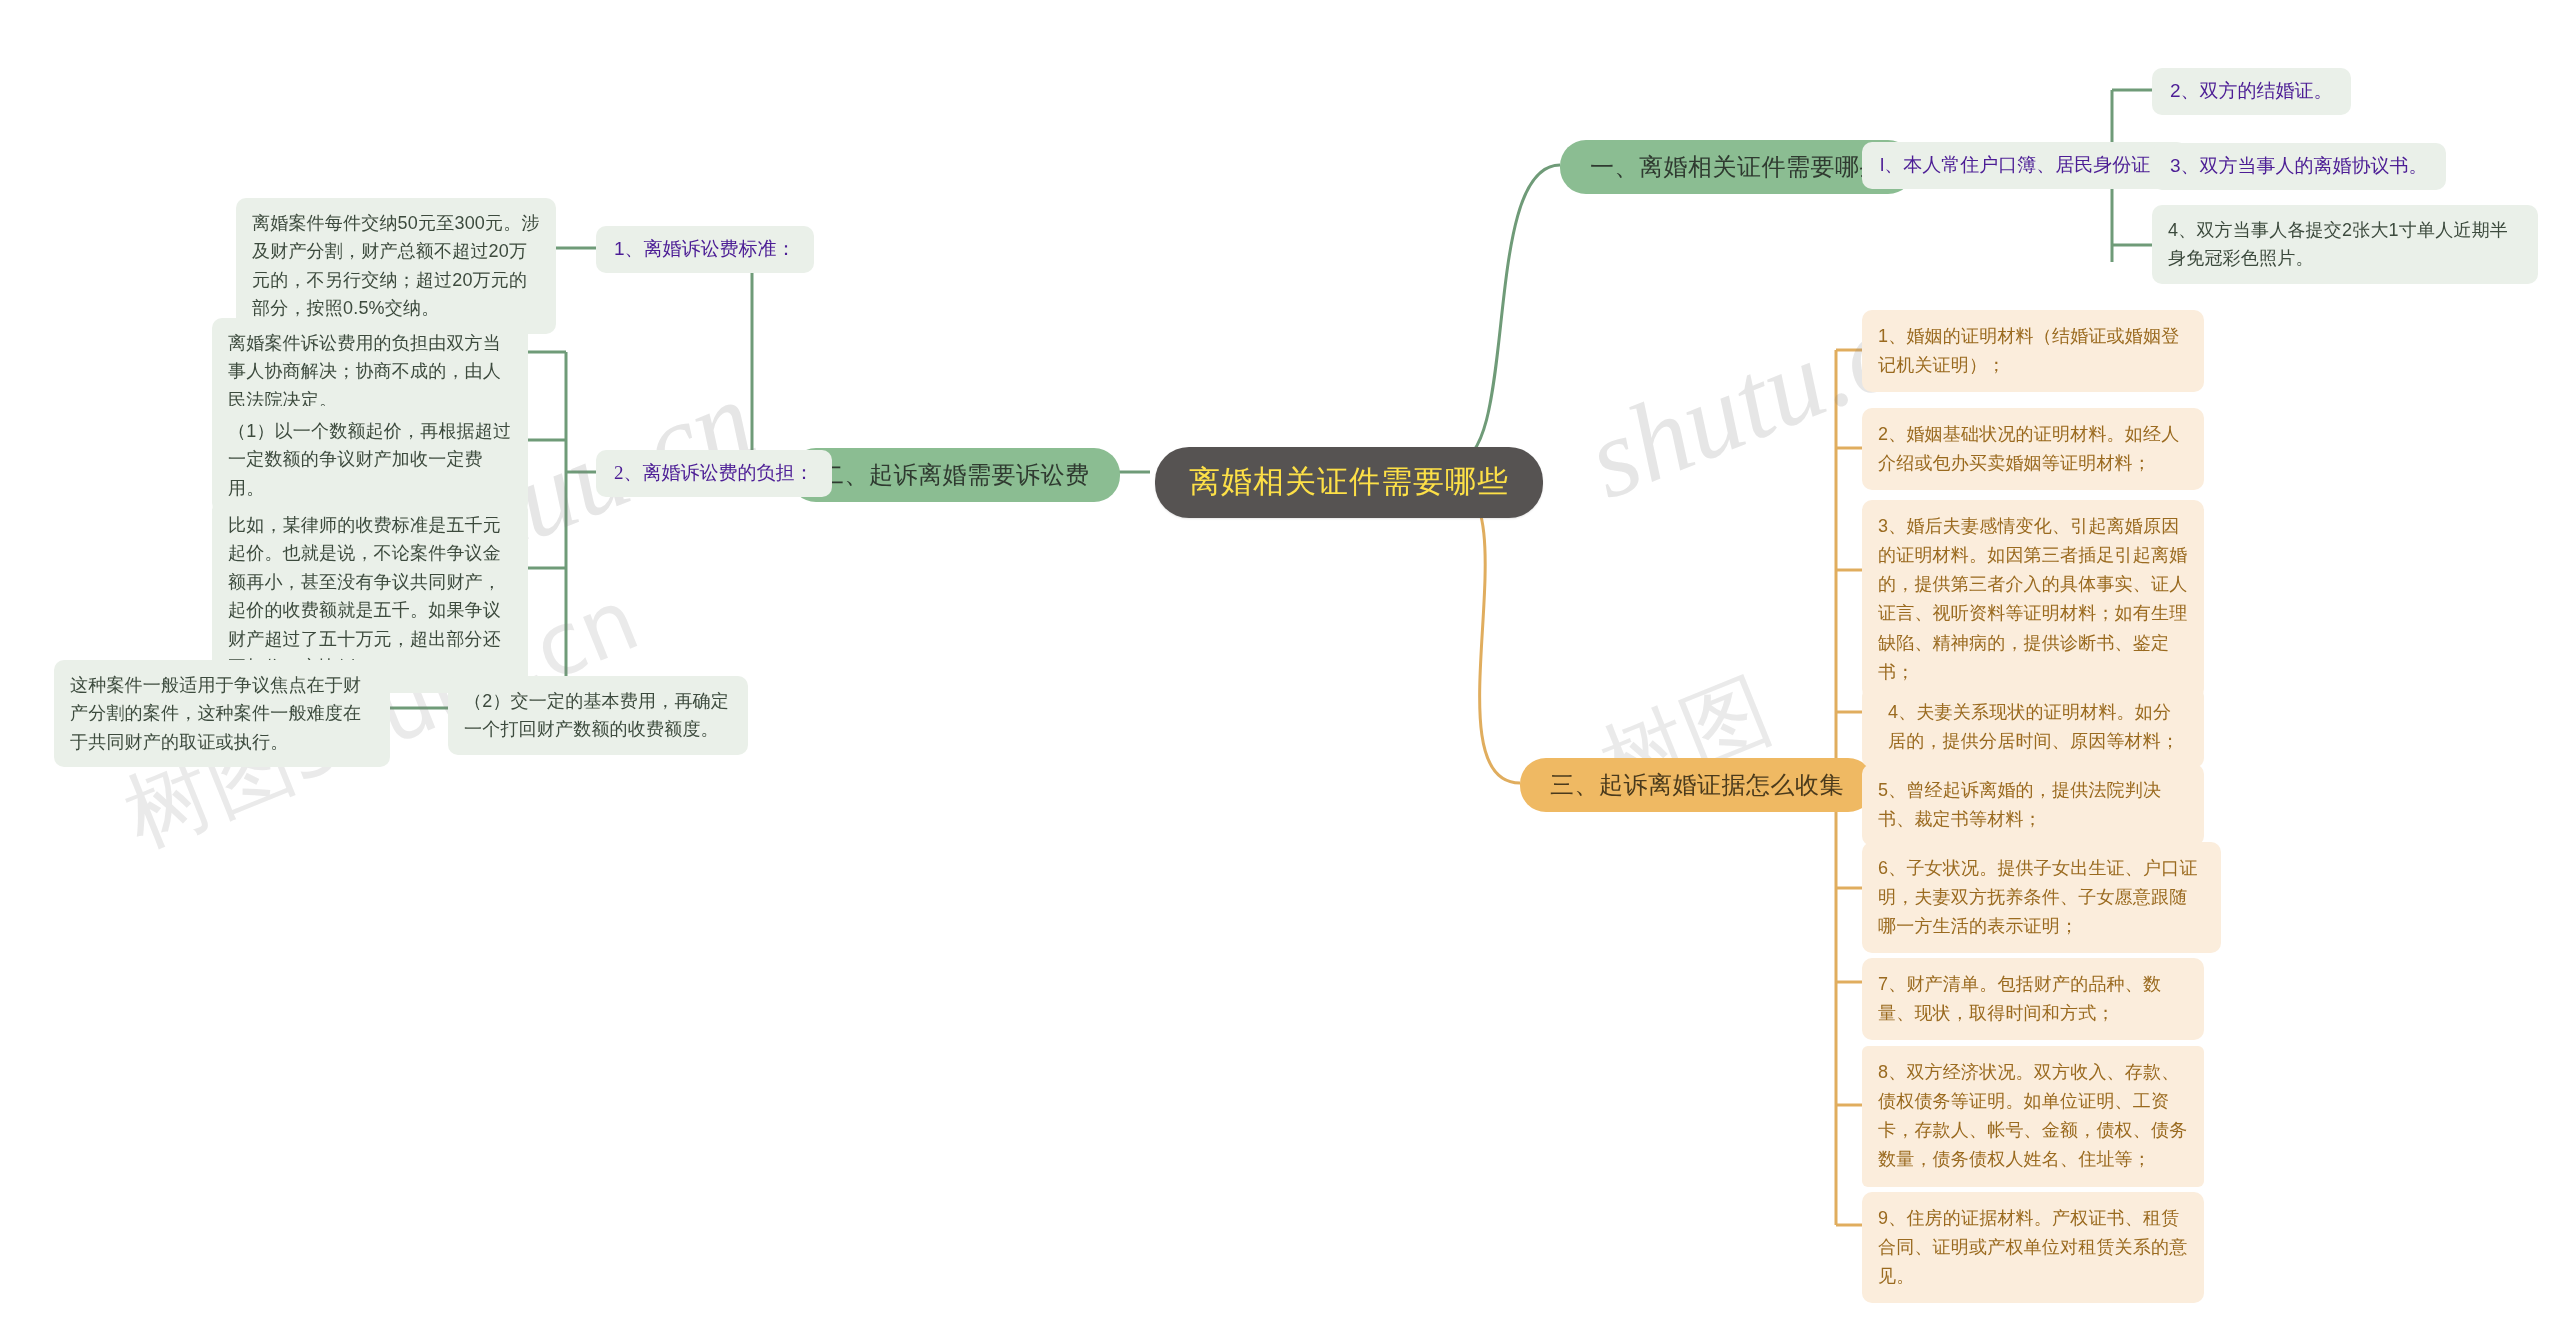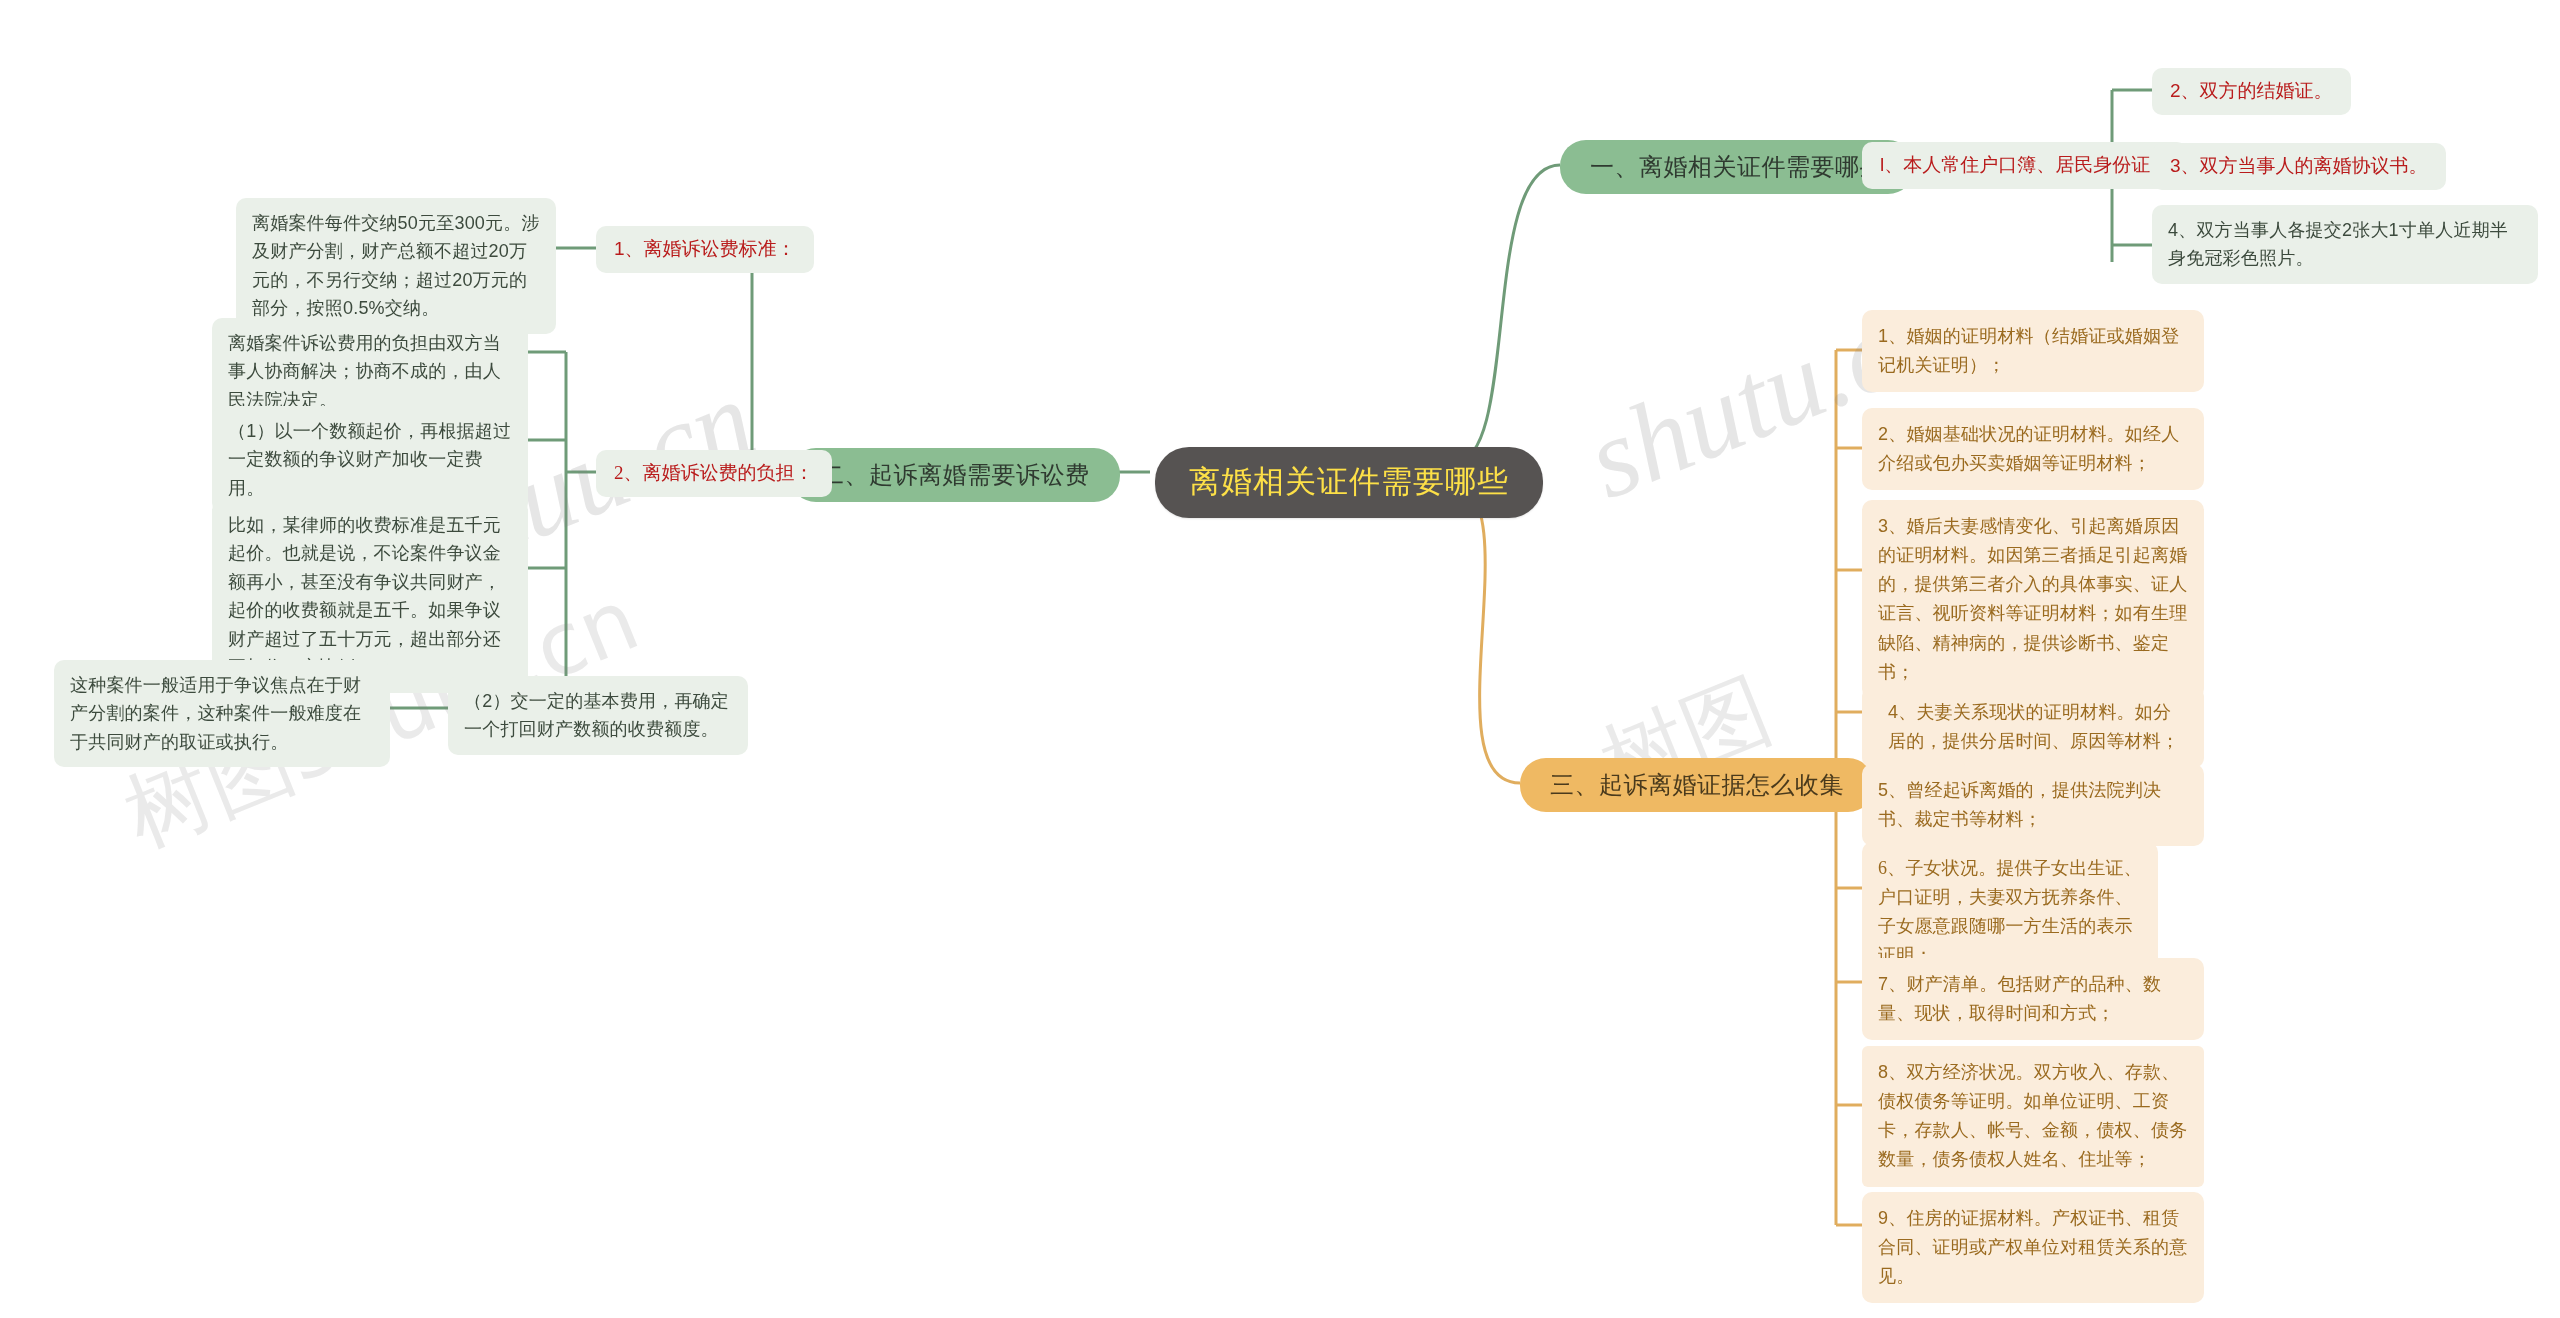--- a/index.html
+++ b/index.html
@@ -39,21 +39,21 @@
 
   
   .gbox{
     background:#eaf0e9;color:#3c4a3d;
     border-radius:10px;
     padding:11px 16px;
     font-size:18px;line-height:1.58;
     letter-spacing:.2px;
   }
   .gbox-sm{
-    background:#eaf0e9;color:#b91c1c;
+    background:#eaf0e9;color:#4c1d95;
     border-radius:10px;
     padding:10px 18px;
     font-size:19px;line-height:1.4;
     white-space:nowrap;
   }
   
   .obox{
     background:#fbeddc;color:#9a6a1f;
     border-radius:10px;
     padding:12px 16px;
@@ -177,21 +177,21 @@
   <div class="node obox" style="left:1862px;top:310px;width:342px;">1、婚姻的证明材料（结婚证或婚姻登记机关证明）；</div>
 
   <div class="node obox" style="left:1862px;top:408px;width:342px;">2、婚姻基础状况的证明材料。如经人介绍或包办买卖婚姻等证明材料；</div>
 
   <div class="node obox" style="left:1862px;top:500px;width:342px;">3、婚后夫妻感情变化、引起离婚原因的证明材料。如因第三者插足引起离婚的，提供第三者介入的具体事实、证人证言、视听资料等证明材料；如有生理缺陷、精神病的，提供诊断书、鉴定书；</div>
 
   <div class="node obox" style="left:1862px;top:686px;width:342px;padding-left:26px;">4、夫妻关系现状的证明材料。如分居的，提供分居时间、原因等材料；</div>
 
   <div class="node obox" style="left:1862px;top:764px;width:342px;">5、曾经起诉离婚的，提供法院判决书、裁定书等材料；</div>
 
-  <div class="node obox" style="left:1862px;top:842px;width:296px;font-family:Liberation Serif, serif;">6、子女状况。提供子女出生证、户口证明，夫妻双方抚养条件、子女愿意跟随哪一方生活的表示证明；</div>
+  <div class="node obox" style="left:1862px;top:842px;width:359px;">6、子女状况。提供子女出生证、户口证明，夫妻双方抚养条件、子女愿意跟随哪一方生活的表示证明；</div>
 
   <div class="node obox" style="left:1862px;top:958px;width:342px;">7、财产清单。包括财产的品种、数量、现状，取得时间和方式；</div>
 
   <div class="node obox" style="left:1862px;top:1046px;width:342px;border-radius:6px;">8、双方经济状况。双方收入、存款、债权债务等证明。如单位证明、工资卡，存款人、帐号、金额，债权、债务数量，债务债权人姓名、住址等；</div>
 
   <div class="node obox" style="left:1862px;top:1192px;width:342px;">9、住房的证据材料。产权证书、租赁合同、证明或产权单位对租赁关系的意见。</div>
 
 </div>
 
 </body></html>

